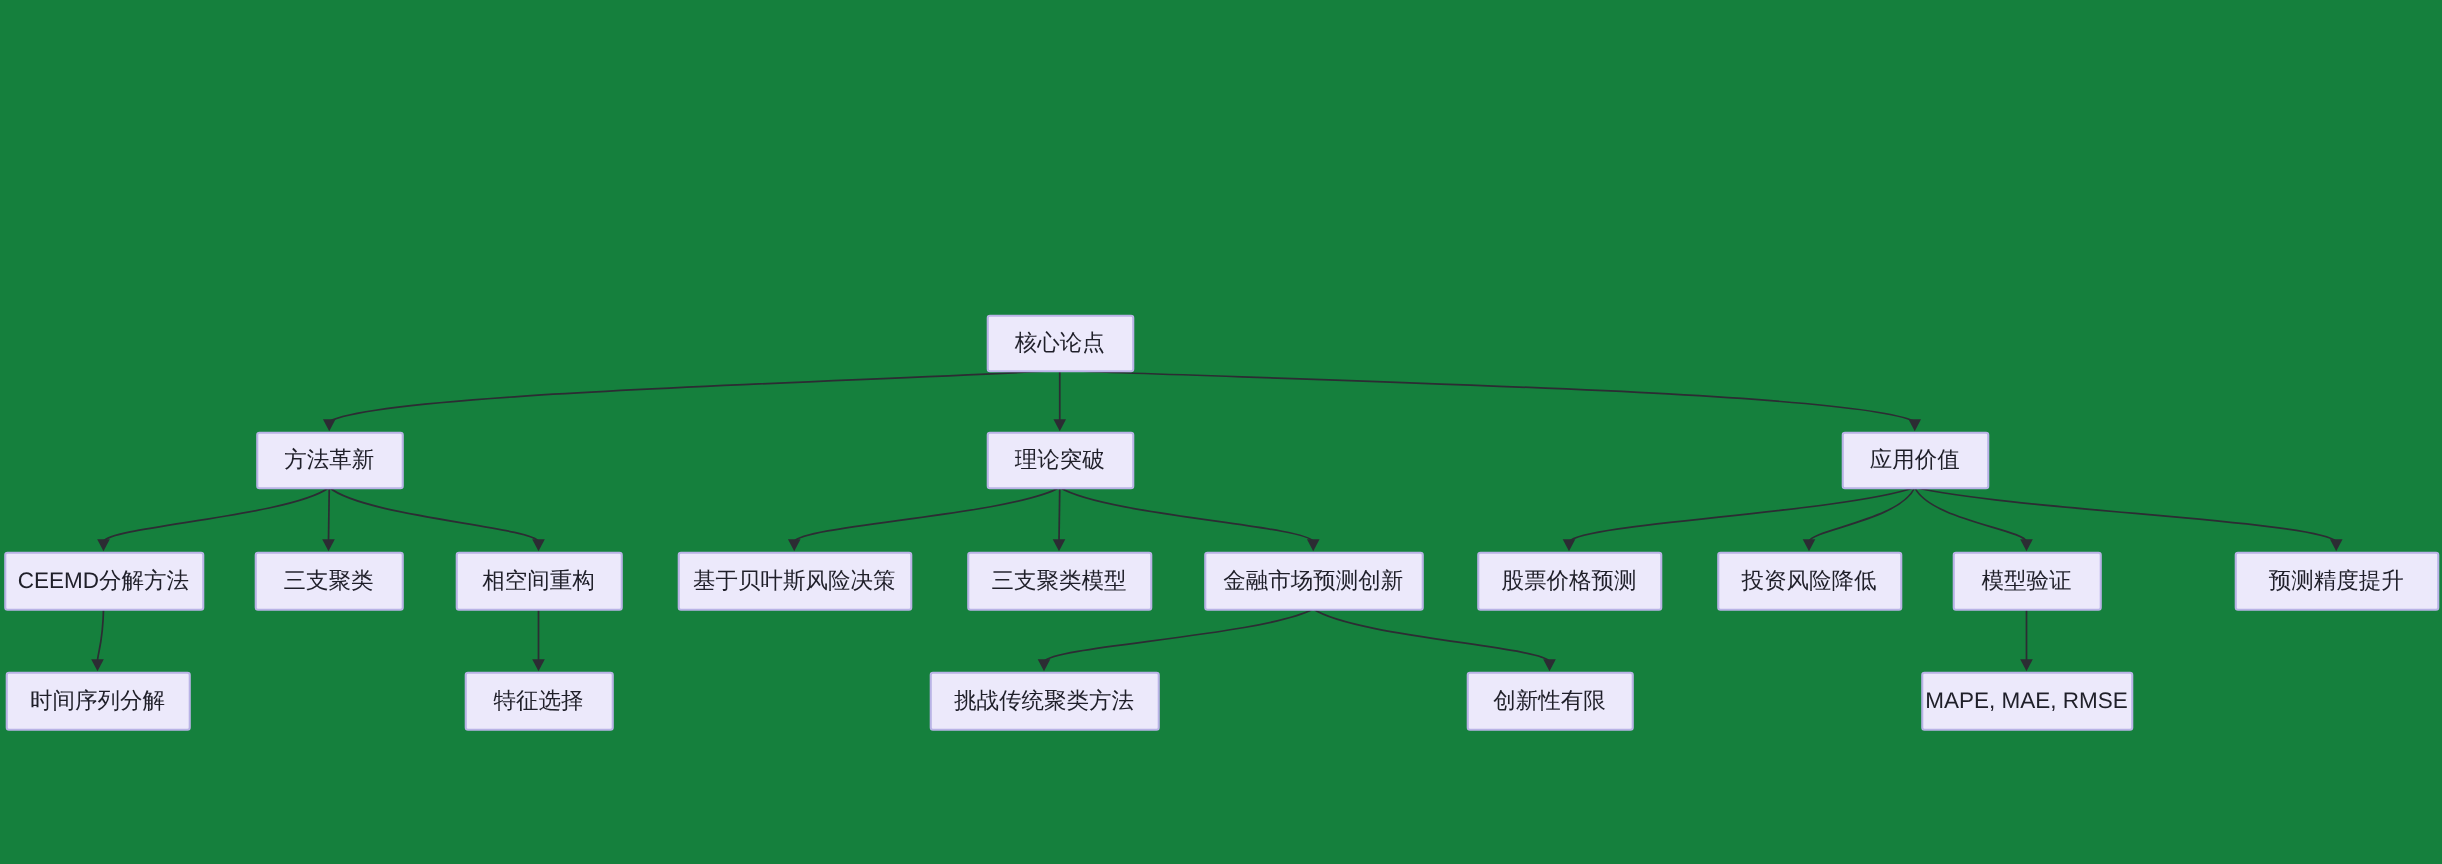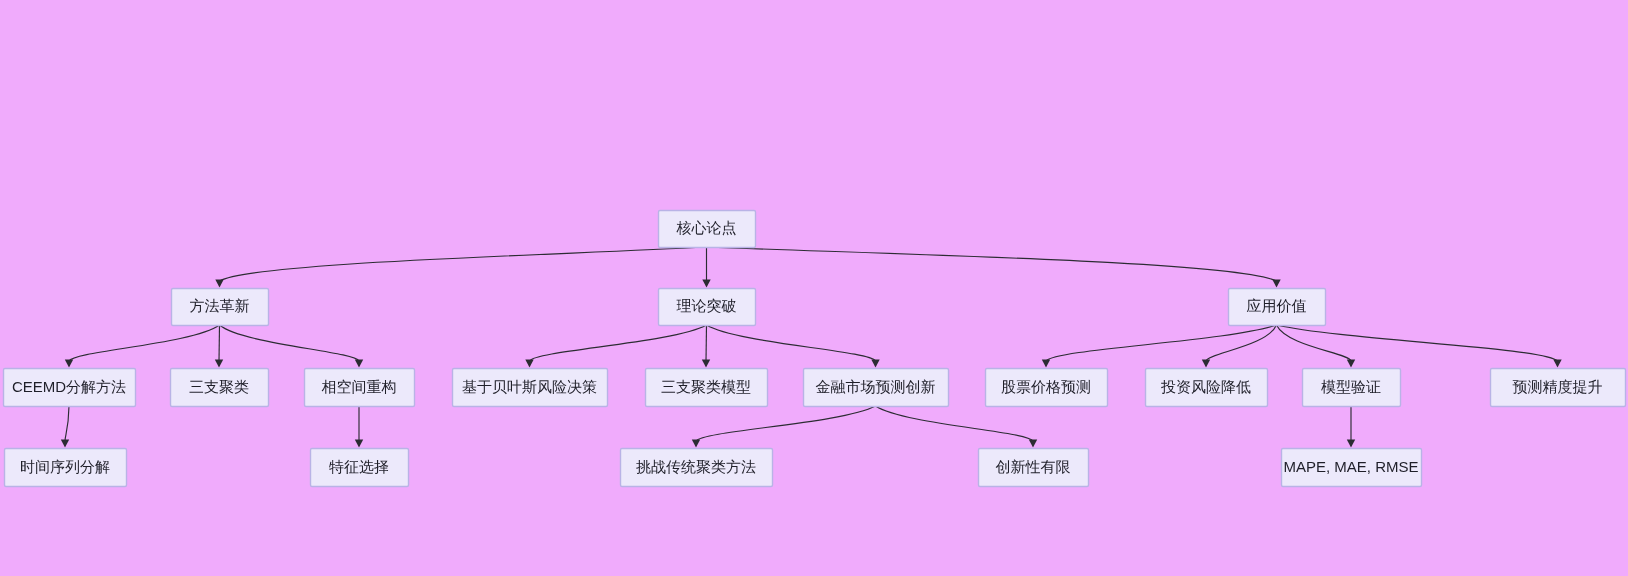--- a/index.html
+++ b/index.html
@@ -10,21 +10,21 @@
   body {
     width: 1628px;
     height: 576px;
     overflow: hidden;
     font-family: "Liberation Sans", "DejaVu Sans", sans-serif;
   }
   #diagram-root {
     position: relative;
     width: 1628px;
     height: 576px;
-    background: #f0abfc;
+    background: #15803d;
   }
   svg#flow {
     position: absolute;
     top: 0;
     left: 0;
     width: 1628px;
     height: 576px;
     display: block;
   }
   .node-rect {

